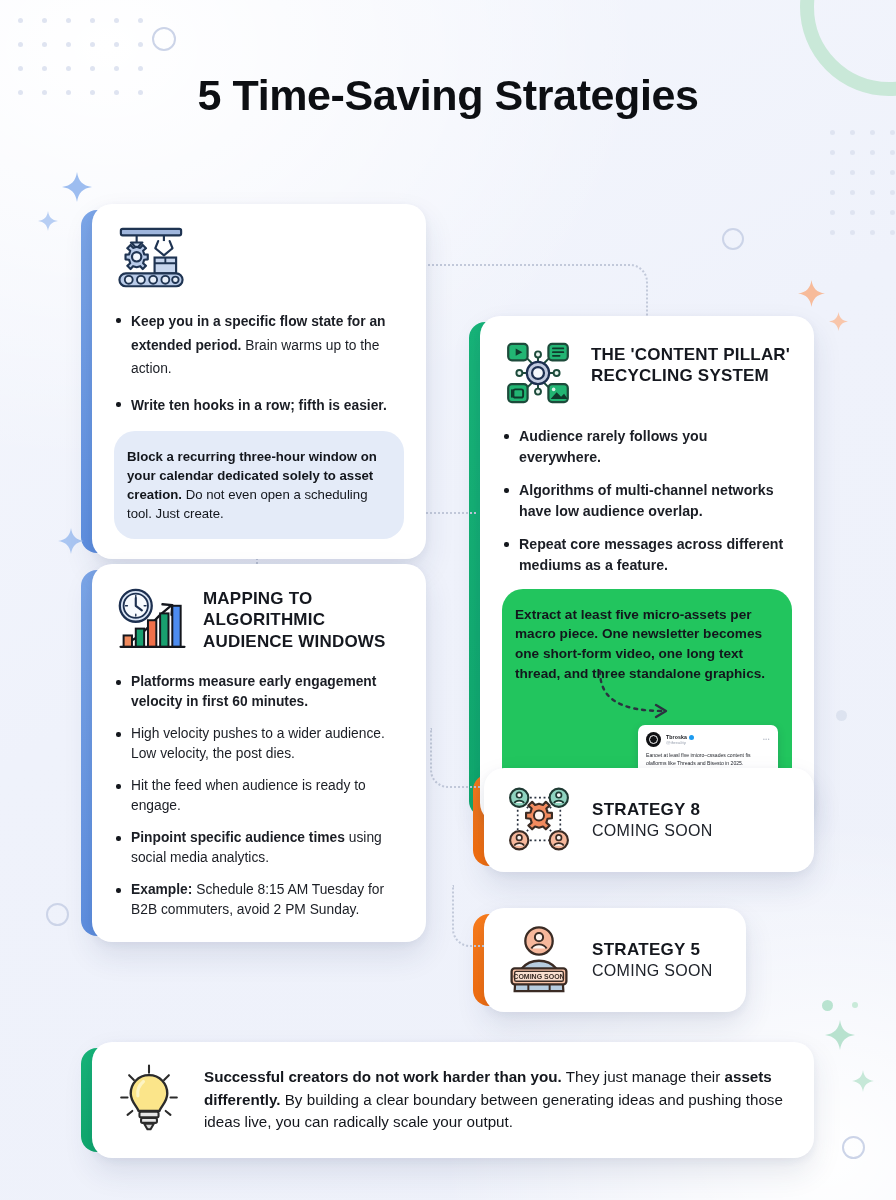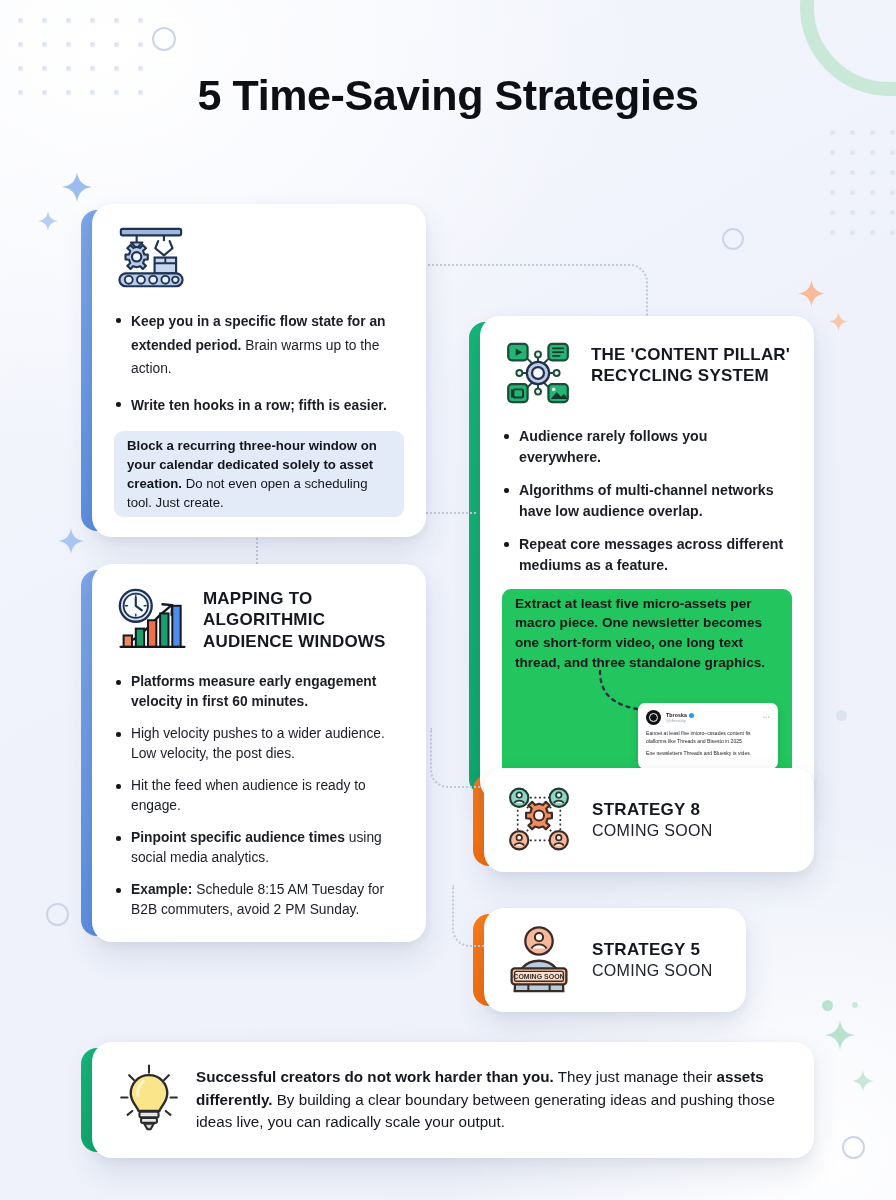--- a/index.html
+++ b/index.html
@@ -49,21 +49,21 @@
   .title{font-size:16.5px;font-weight:700;letter-spacing:.2px;color:#15181f;line-height:1.22;}
   .subtitle{font-size:16px;font-weight:400;color:#272b33;line-height:1.25;margin-top:1px;}
   .title-lg{font-size:17px;line-height:1.26;}
 
   ul.bullets{list-style:none;margin:14px 0 0 0;padding:0;}
   ul.bullets li{position:relative;padding-left:17px;margin-bottom:9px;font-size:13.8px;line-height:1.45;color:#1b1e25;}
   ul.bullets li:before{content:"";position:absolute;left:2px;top:8px;width:4.5px;height:4.5px;border-radius:50%;background:#14171d;}
   ul.bullets li b{font-weight:700;}
   ul.bullets.loose li{margin-bottom:13px;line-height:1.72;}
 
-  .note{border-radius:9px;padding:5px 13px;margin-top:13px;font-size:13.2px;line-height:1.45;color:#13161c;}
+  .note{border-radius:21px;padding:16px 13px;margin-top:13px;font-size:13.2px;line-height:1.45;color:#13161c;}
   .note-blue{background:#e4ebf8;}
   .note-green{background:#22c55e;}
   .note b{font-weight:700;}
 
   
   .mini-post{
     position:absolute;right:14px;bottom:12px;width:124px;background:#fff;border-radius:7px;
     box-shadow:0 3px 9px rgba(30,45,80,.18);padding:7px 8px;
     filter:blur(.32px);
   }
@@ -79,21 +79,21 @@
 
   .arrow-curve{position:absolute;pointer-events:none;}
 
   
   .cs-inner{display:flex;align-items:center;gap:16px;padding:16px 20px;}
   .cs-icon{flex:0 0 auto;width:72px;height:72px;position:relative;}
   .cs-t1{font-size:17px;font-weight:700;color:#14171d;letter-spacing:.3px;}
   .cs-t2{font-size:16px;font-weight:400;color:#20242b;letter-spacing:.3px;margin-top:2px;}
 
   
-  .foot-inner{display:flex;align-items:center;gap:12px;padding:20px 26px;}
+  .foot-inner{display:flex;align-items:center;gap:20px;padding:20px 26px;}
   .foot-icon{flex:0 0 auto;width:66px;height:76px;position:relative;}
   .foot-text{font-size:15.2px;line-height:1.5;color:#14171d;}
   .foot-text b{font-weight:700;}
 
   h1.page-title{
     position:absolute;left:0;right:0;top:68px;margin:0;text-align:center;
     font-size:43px;font-weight:700;line-height:1.26;letter-spacing:-.4px;color:#0d0f13;
   }
   h1.page-title span{display:block;}
 </style>

